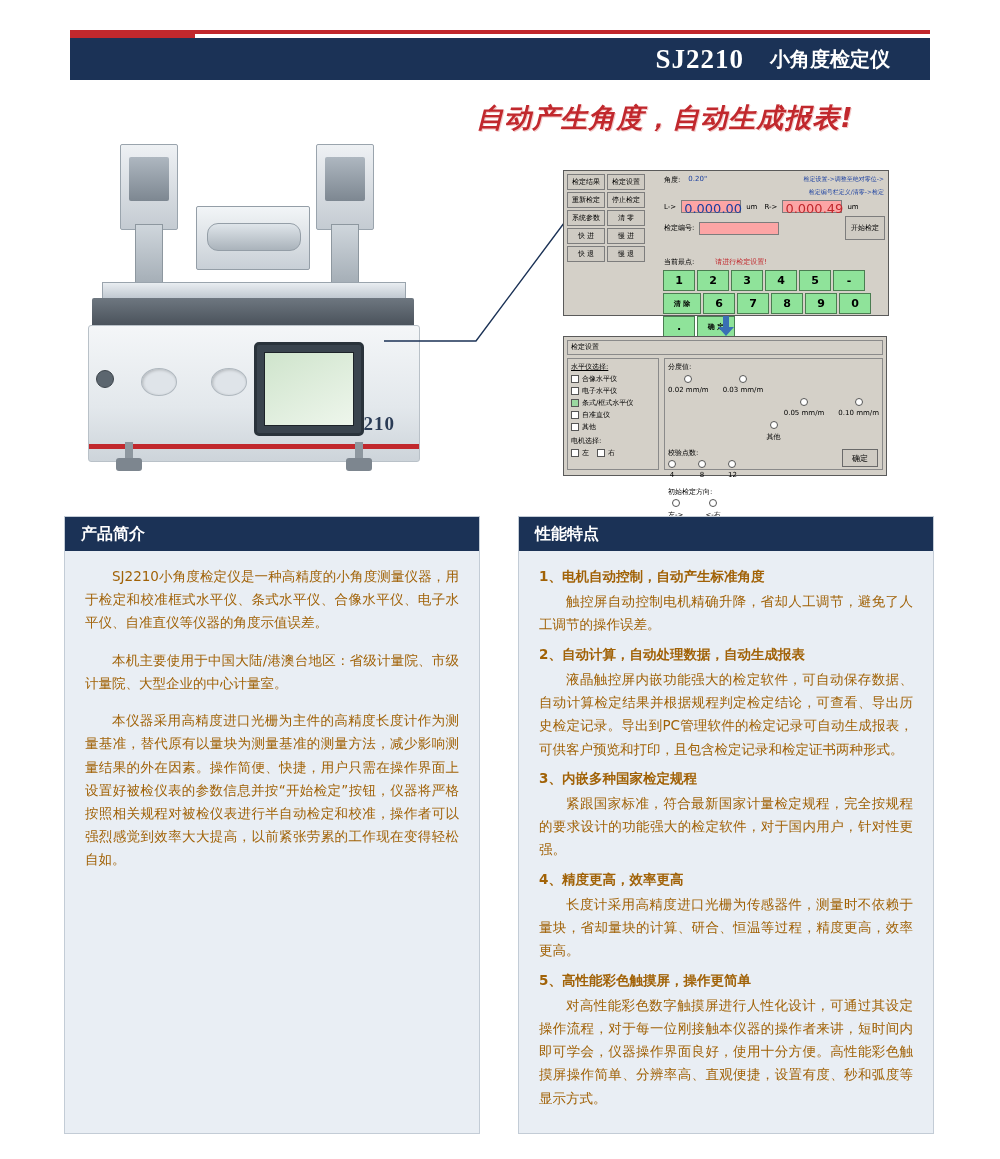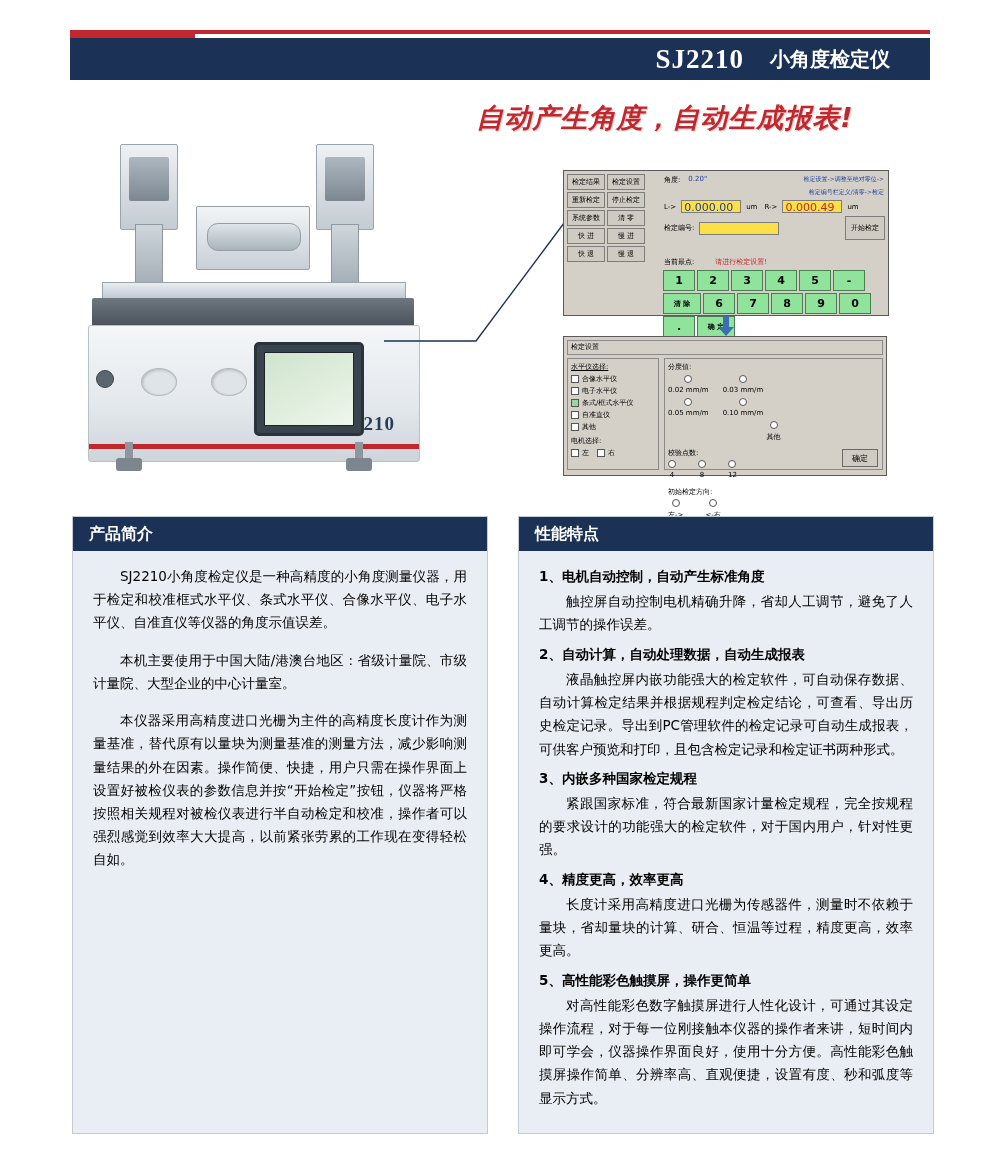--- a/index.html
+++ b/index.html
@@ -126,21 +126,21 @@
   }
   .ui1 .row{display:flex;}
   .ui1 .btn{
     background:#cfcbc3;border:1px solid #7d7d7d;margin:1px;
     padding:2px 3px;font-size:7px;text-align:center;min-width:30px;
   }
   .ui1 .lbl{font-size:7px;padding:2px 2px;}
   .ui1 .val-red{color:#c1282d;}
   .ui1 .val-blue{color:#1a3fa0;}
   .ui1 .inp{
-    background:#fde047;border:1px solid #7d7d7d;height:11px;font-size:11px;
+    background:#fca5a5;border:1px solid #7d7d7d;height:11px;font-size:13px;
     display:inline-block;
   }
   .ui1 .leftcol{width:92px;padding:2px;}
   .ui1 .rightarea{flex:1;padding:2px;}
   .keypad{display:flex;flex-wrap:wrap;width:100%;}
   .keypad .k{
     width:30px;height:19px;margin:1px;background:#8fe39a;border:1px solid #4a7d51;
     font-size:11px;font-weight:bold;display:flex;align-items:center;justify-content:center;
   }
   .keypad .k.wide{width:36px;}
@@ -169,32 +169,32 @@
   .ui2 .okbtn{
     position:absolute;right:8px;bottom:8px;width:34px;height:16px;
     background:#cfcbc3;border:1px solid #6a6a6a;font-size:8px;
     display:flex;align-items:center;justify-content:center;
   }
   
   .colbox{
     position:absolute;top:516px;width:414px;height:616px;
     background:#e9eef4;border:1px solid #c3ccd6;
   }
-  .colbox.left{left:72px;}
+  .colbox.left{left:64px;}
   .colbox.right{left:518px;}
   .colhead{
     position:absolute;top:0;left:0;width:100%;height:34px;background:#1b3256;
     color:#fff;font-size:16px;font-weight:bold;
     display:flex;align-items:center;box-sizing:border-box;padding-left:16px;
   }
   .colbody{
     position:absolute;top:34px;left:0;right:0;bottom:0;
     padding:14px 20px 10px 20px;box-sizing:border-box;
     font-family:"DejaVu Sans","Liberation Sans",sans-serif;
-    font-size:13.5px;line-height:1.72;color:#000000;
+    font-size:13.5px;line-height:1.72;color:#a16207;
     text-align:justify;
   }
   .colbody p{margin:0 0 14px 0;text-indent:2em;}
   .feat{margin:0 0 2px 0;font-weight:bold;font-size:13.5px;}
   .featbody{margin:0 0 6px 0;text-indent:2em;}
 </style>
 </head>
 <body>
 
 <div class="redstrip2"></div>
@@ -350,21 +350,21 @@
       <div style="display:flex;gap:14px;">
         <div class="rad">
             <span class="circ"></span>
             <span>0.02 mm/m</span>
           </div>
         <div class="rad">
             <span class="circ"></span>
             <span>0.03 mm/m</span>
           </div>
       </div>
-      <div style="display:flex;gap:14px;">
+      <div style="display:flex;gap:14px;justify-content:flex-end;">
         <div class="rad">
             <span class="circ"></span>
             <span>0.05 mm/m</span>
           </div>
         <div class="rad">
             <span class="circ"></span>
             <span>0.10 mm/m</span>
           </div>
       </div>
       <div class="rad">

